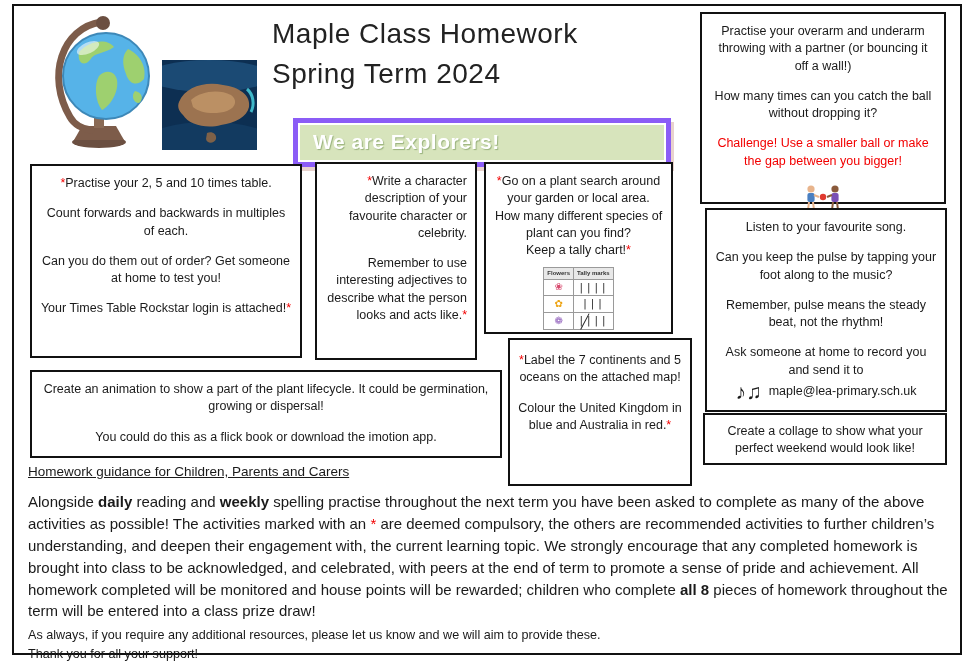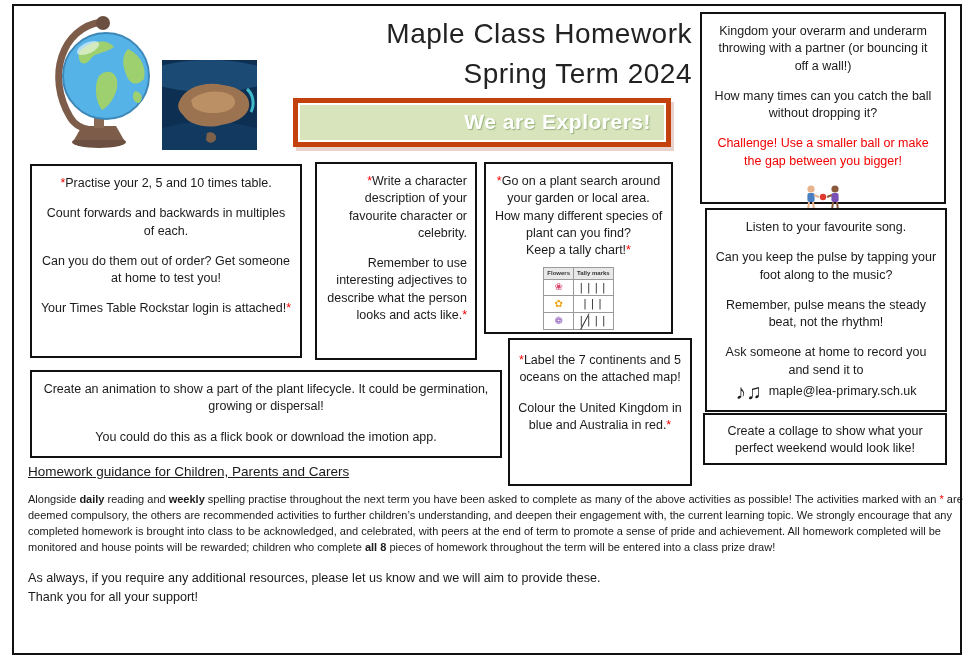--- a/index.html
+++ b/index.html
@@ -1,22 +1,22 @@
 <!DOCTYPE html>
 <html><head>
 <meta charset="utf-8">
 <style>
   html,body{margin:0;padding:0;background:#fff;}
   body{width:976px;height:670px;position:relative;font-family:"Liberation Sans",sans-serif;color:#1a1a1a;}
   .frame{position:absolute;left:12px;top:4px;width:946px;height:647px;border:2px solid #111;background:#fff;}
   .abs{position:absolute;}
   
-  .title-block{left:258px;top:8px;width:420px;text-align:right;}
+  .title-block{left:258px;top:8px;width:420px;text-align:left;}
   .title{font-size:28px;line-height:1.42;color:#222;letter-spacing:.5px;}
-  .banner{margin:4px auto 0;width:338px;border:5px solid #c2410c;background:#d7e4bc;
+  .banner{margin:24px auto 0;width:338px;border:5px solid #8b5cf6;background:#d7e4bc;
           box-shadow:inset 0 0 0 2px #ffffff,3px 4px 0 rgba(205,155,145,.45);
           padding:7px 15px 8px;}
   .banner-text{color:#fff;font-weight:bold;font-size:21px;letter-spacing:.5px;
                text-shadow:1px 1px 1px rgba(120,150,90,.65);}
   
   .box{position:absolute;border:2px solid #111;background:#fff;text-align:center;
        font-size:12.5px;line-height:1.38;padding:9px 8px;box-sizing:border-box;}
   .box p{margin:0 0 13px;}
   .box p:last-child{margin-bottom:0;}
   .tight p{margin:0;}
@@ -42,21 +42,21 @@
   .marks{font-size:10px;letter-spacing:1.5px;font-family:"DejaVu Sans Mono",monospace;position:relative;display:inline-block;}
   .marks.five::after{content:"";position:absolute;left:-2px;top:50%;width:18px;height:1.3px;background:#222;transform:rotate(-62deg);}
   
   .kids-icon{display:block;margin:2px auto 0;}
   .music-line{display:flex;align-items:center;justify-content:center;gap:7px;}
   .notes-glyph{font-size:21px;line-height:1;}
   .email{font-size:12.5px;}
   
   .guidance{left:14px;top:458px;width:936px;text-align:left;}
   .guidance-heading{font-size:13.5px;text-decoration:underline;margin:0 0 12px;}
-  .guidance-para{font-size:11px;line-height:1.46;margin:0 0 14px;}
+  .guidance-para{font-size:15px;line-height:1.46;margin:0 0 4px;}
   .closing{font-size:12.6px;line-height:1.5;margin:0;}
 </style>
 </head>
 <body>
 
 <div class="frame">
 
   <div class="abs" style="left:30px;top:8px;width:110px;height:135px;">
     <svg width="110" height="135" viewBox="0 0 110 135">
       <ellipse cx="55" cy="128" rx="27" ry="6" fill="#6b4f41"></ellipse>
@@ -89,21 +89,21 @@
     <div class="title">
       <div>Maple Class Homework</div>
       <div>Spring Term 2024</div>
     </div>
     <div class="banner">
       <span class="banner-text">We are Explorers!</span>
     </div>
   </div>
 
   <div class="box box-throwing">
-    <p>Kingdom your overarm and underarm throwing with a partner (or bouncing it off a wall!)</p>
+    <p>Practise your overarm and underarm throwing with a partner (or bouncing it off a wall!)</p>
     <p>How many times can you catch the ball without dropping it?</p>
     <p class="red-line">Challenge! Use a smaller ball or make the gap between you bigger!</p>
     <svg class="kids-icon" width="46" height="30" viewBox="0 0 46 30">
       <circle cx="11" cy="6" r="3.6" fill="#e8b48c"></circle>
       <rect x="7.4" y="10" width="7.2" height="9" rx="2" fill="#4a7fc1"></rect>
       <line x1="9" y1="19" x2="8" y2="27" stroke="#e8b48c" stroke-width="2"></line>
       <line x1="13" y1="19" x2="14" y2="27" stroke="#e8b48c" stroke-width="2"></line>
       <line x1="14" y1="12" x2="19" y2="14" stroke="#e8b48c" stroke-width="2"></line>
       <circle cx="23" cy="14" r="3.2" fill="#e03a2f"></circle>
       <circle cx="35" cy="6" r="3.6" fill="#8a5a3b"></circle>

